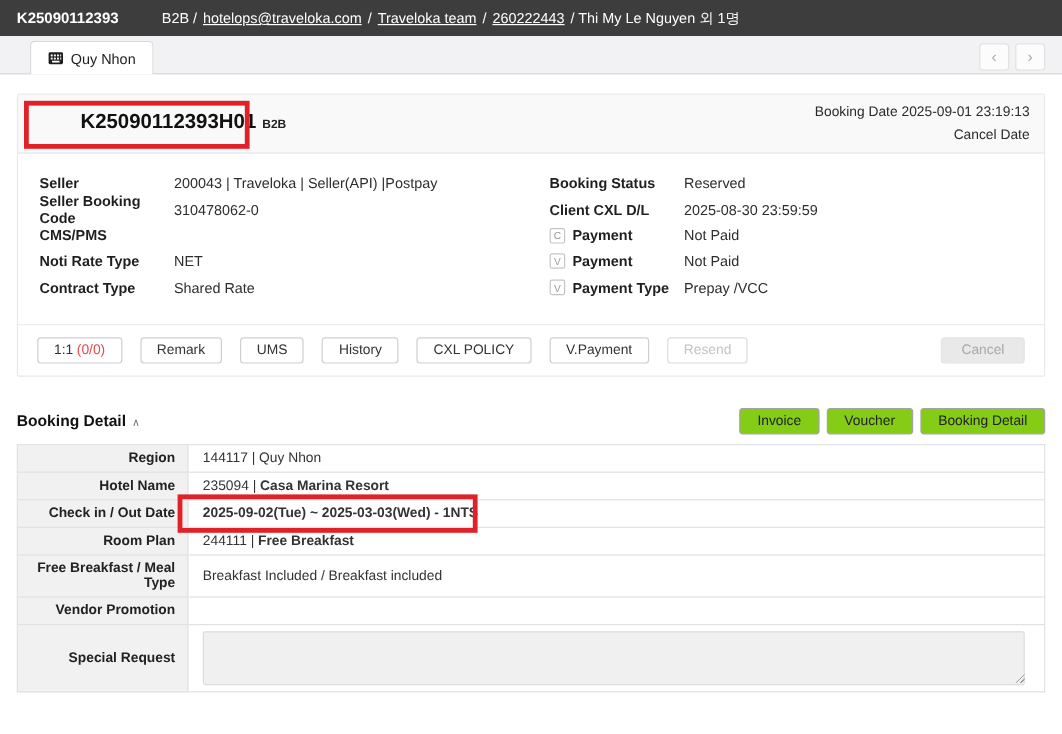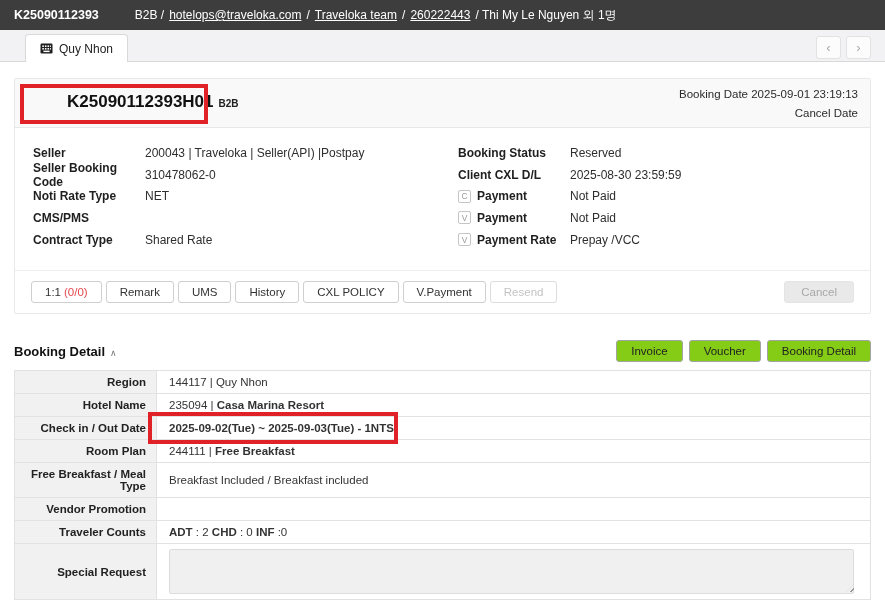--- a/index.html
+++ b/index.html
@@ -45,21 +45,21 @@
   .field { display:flex; align-items:center; height:21.7px; font-size:12px; }
   .field .lbl { display:flex; align-items:center; gap:6px; font-weight:700; color:#1f1f1f; }
   .col-left .lbl { width:112px; }
   .col-right .lbl { width:112px; }
   .field .val { color:#2e2e2e; }
   .cv-box { width:13px; height:13px; border:1px solid #c5c5c5; border-radius:2px;
     background:#fff; color:#9b9b9b; font-size:8.5px; font-weight:400;
     display:flex; align-items:center; justify-content:center; flex:0 0 13px; }
 
   .actions { border-top:1px solid #ededed; padding:10px 16px; display:flex;
-    gap:4px; align-items:center; }
+    gap:15px; align-items:center; }
   .btn { height:22px; padding:0 13px; background:#fff; border:1px solid #cfcfcf;
     border-radius:3px; font-size:11.5px; color:#333; display:flex;
     align-items:center; cursor:pointer; font-family:inherit; }
   .btn .count { color:#e5484d; margin-left:3px; }
   .btn.disabled { color:#c3c3c3; border-color:#dcdcdc; cursor:default; }
   .btn-cancel { margin-left:auto; height:22px; padding:0 16px; background:#e9e9e9;
     border:1px solid #e4e4e4; border-radius:3px; font-size:11.5px; color:#a8a8a8;
     cursor:default; font-family:inherit; }
 
   
@@ -147,26 +147,26 @@
       <div class="col-left">
         <div class="field">
           <span class="lbl">Seller</span>
           <span class="val">200043 | Traveloka | Seller(API) |Postpay</span>
         </div>
         <div class="field">
           <span class="lbl">Seller Booking Code</span>
           <span class="val">310478062-0</span>
         </div>
         <div class="field">
+          <span class="lbl">CMS/PMS</span>
+          <span class="val"></span>
+        </div>
+        <div class="field">
           <span class="lbl">Noti Rate Type</span>
           <span class="val">NET</span>
-        </div>
-        <div class="field">
-          <span class="lbl">CMS/PMS</span>
-          <span class="val"></span>
         </div>
         <div class="field">
           <span class="lbl">Contract Type</span>
           <span class="val">Shared Rate</span>
         </div>
       </div>
       <div class="col-right">
         <div class="field">
           <span class="lbl">Booking Status</span>
           <span class="val">Reserved</span>
@@ -185,21 +185,21 @@
         <div class="field">
           <span class="lbl">
               <span class="cv-box">V</span>
               <span>Payment</span>
             </span>
           <span class="val">Not Paid</span>
         </div>
         <div class="field">
           <span class="lbl">
               <span class="cv-box">V</span>
-              <span>Payment Rate</span>
+              <span>Payment Type</span>
             </span>
           <span class="val">Prepay /VCC</span>
         </div>
       </div>
     </div>
 
     <div class="actions">
       <button class="btn">
         <span>1:1</span>
           <span class="count">(0/0)</span>
@@ -232,38 +232,34 @@
       <td><span>144117 | Quy Nhon</span></td>
     </tr>
     <tr>
       <th>Hotel Name</th>
       <td><span>235094 | </span><span class="b">Casa Marina Resort</span></td>
     </tr>
     <tr>
       <th>Check in / Out Date</th>
       <td class="cell-rel">
         <div class="annot annot-checkin"></div>
-        <span class="b">2025-09-02(Tue) ~ 2025-09-03(Tue) - 1NTS</span>
+        <span class="b">2025-09-02(Tue) ~ 2025-03-03(Wed) - 1NTS</span>
       </td>
     </tr>
     <tr>
       <th>Room Plan</th>
       <td><span>244111 | </span><span class="b">Free Breakfast</span></td>
     </tr>
     <tr>
       <th>Free Breakfast / Meal Type</th>
       <td><span>Breakfast Included / Breakfast included</span></td>
     </tr>
     <tr>
       <th>Vendor Promotion</th>
       <td><span></span></td>
-    </tr>
-    <tr>
-      <th>Traveler Counts</th>
-      <td><span class="b">ADT</span><span> : 2 </span><span class="b">CHD</span><span> : 0 </span><span class="b">INF</span><span> :0</span></td>
     </tr>
     <tr>
       <th>Special Request</th>
       <td>
         <div class="sr-wrap">
           <textarea class="sr-textarea" style=""></textarea>
           <span class="grip"></span>
         </div>
       </td>
     </tr>

